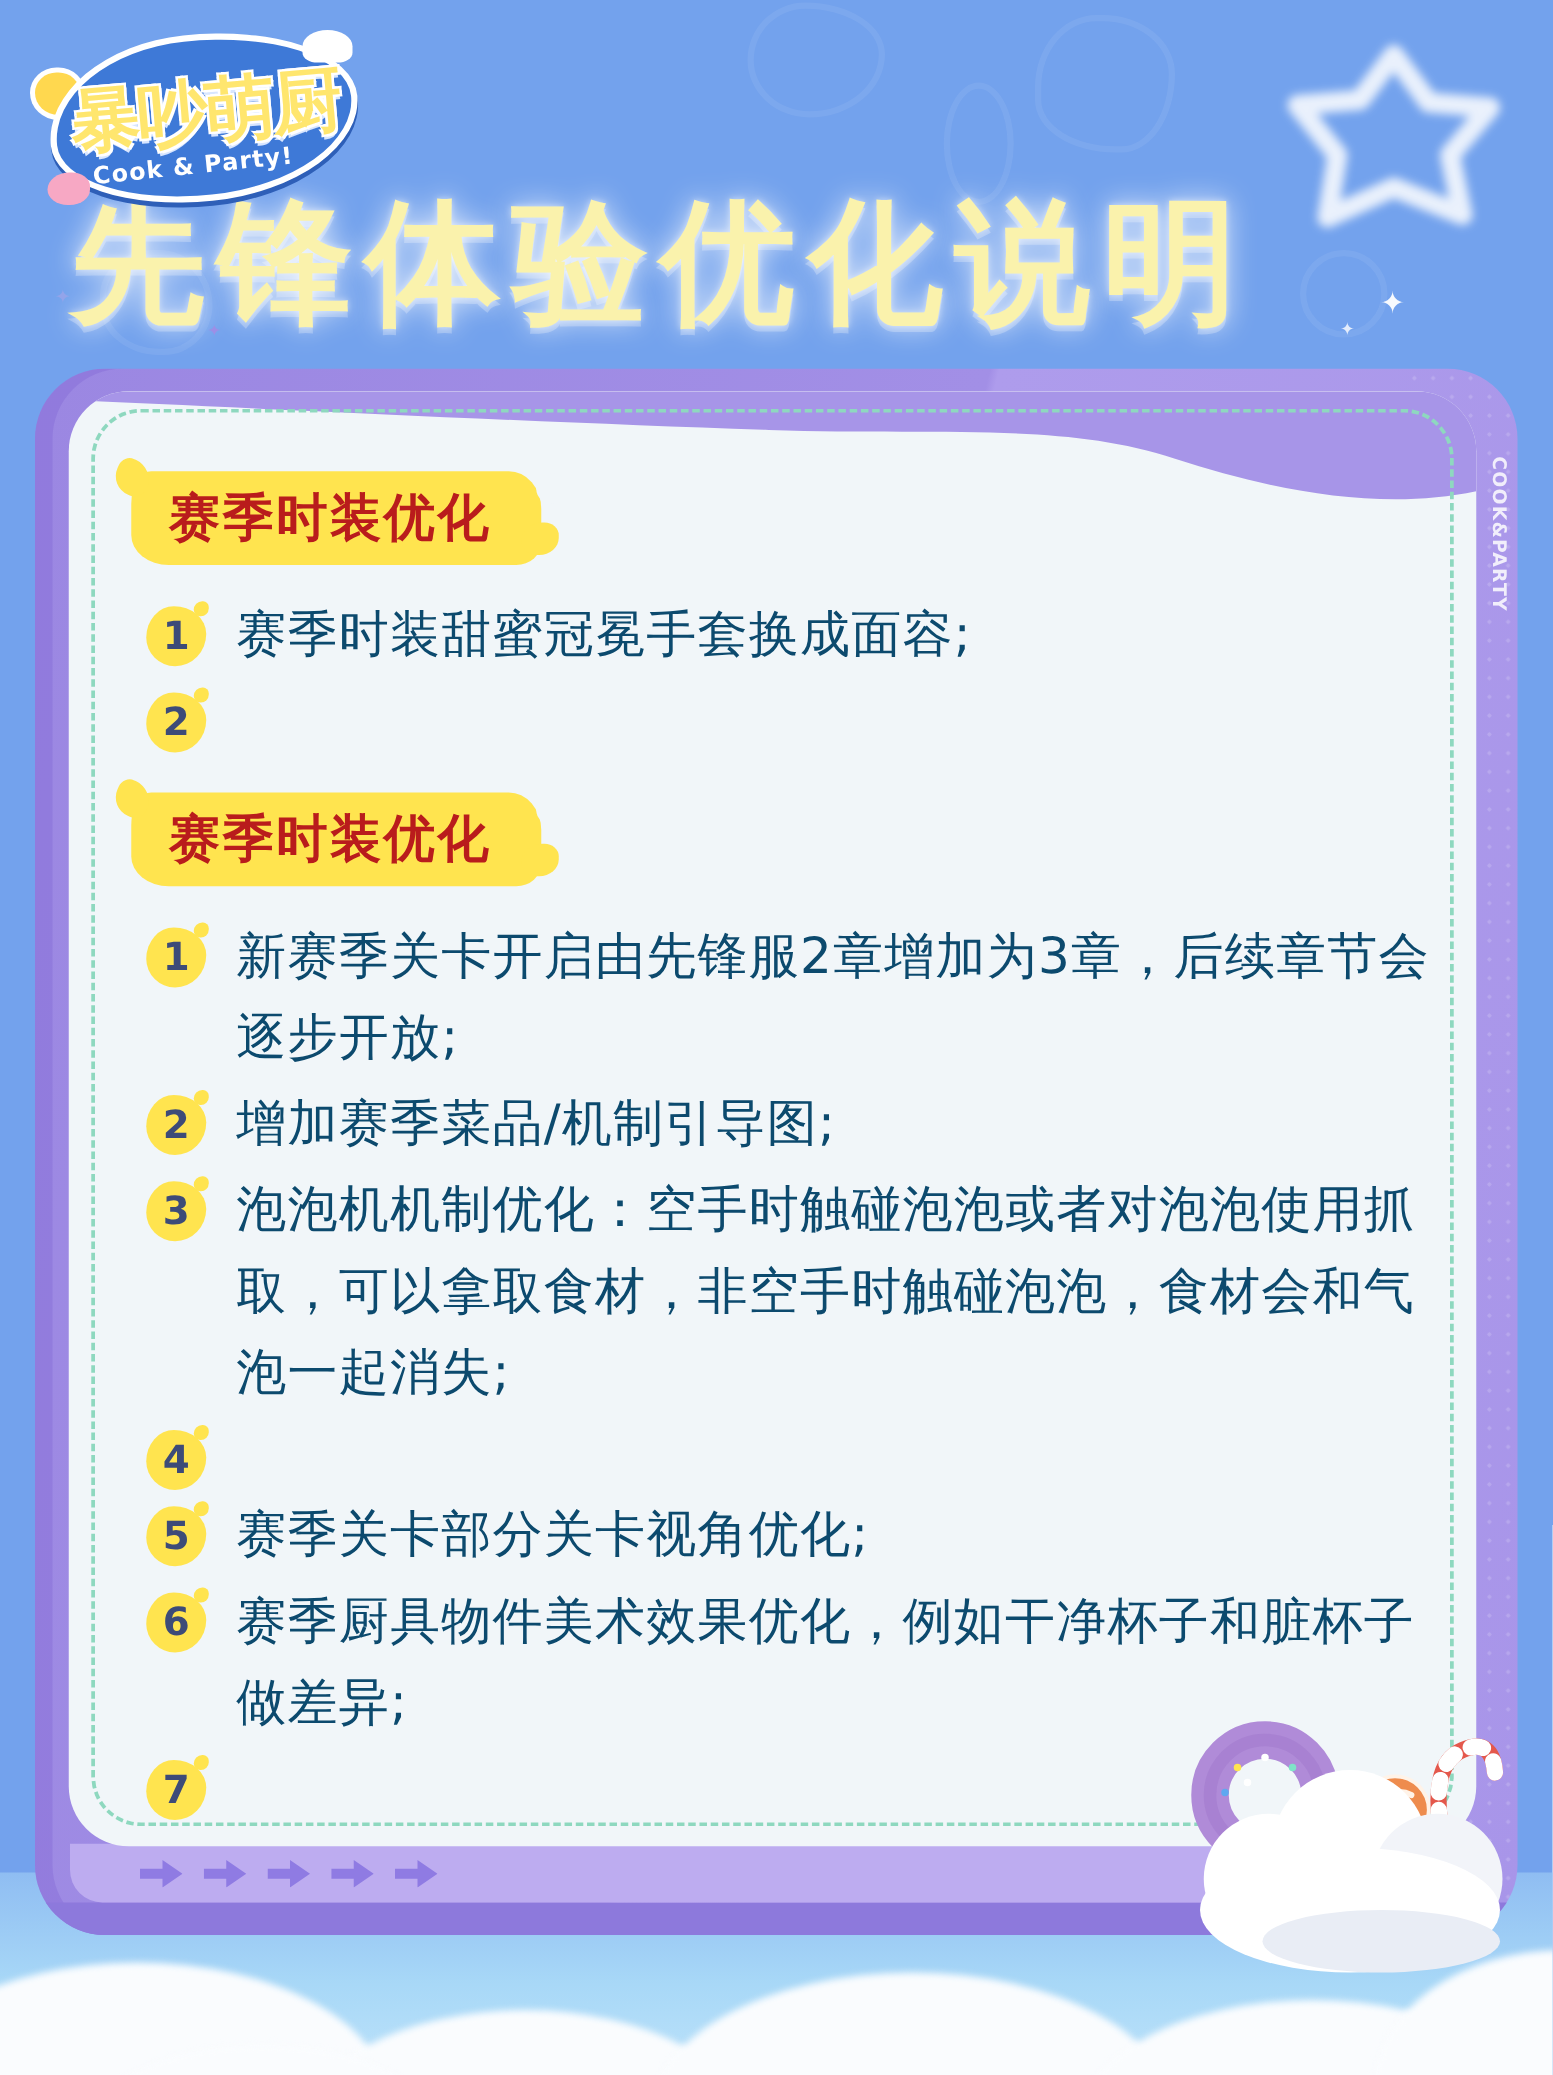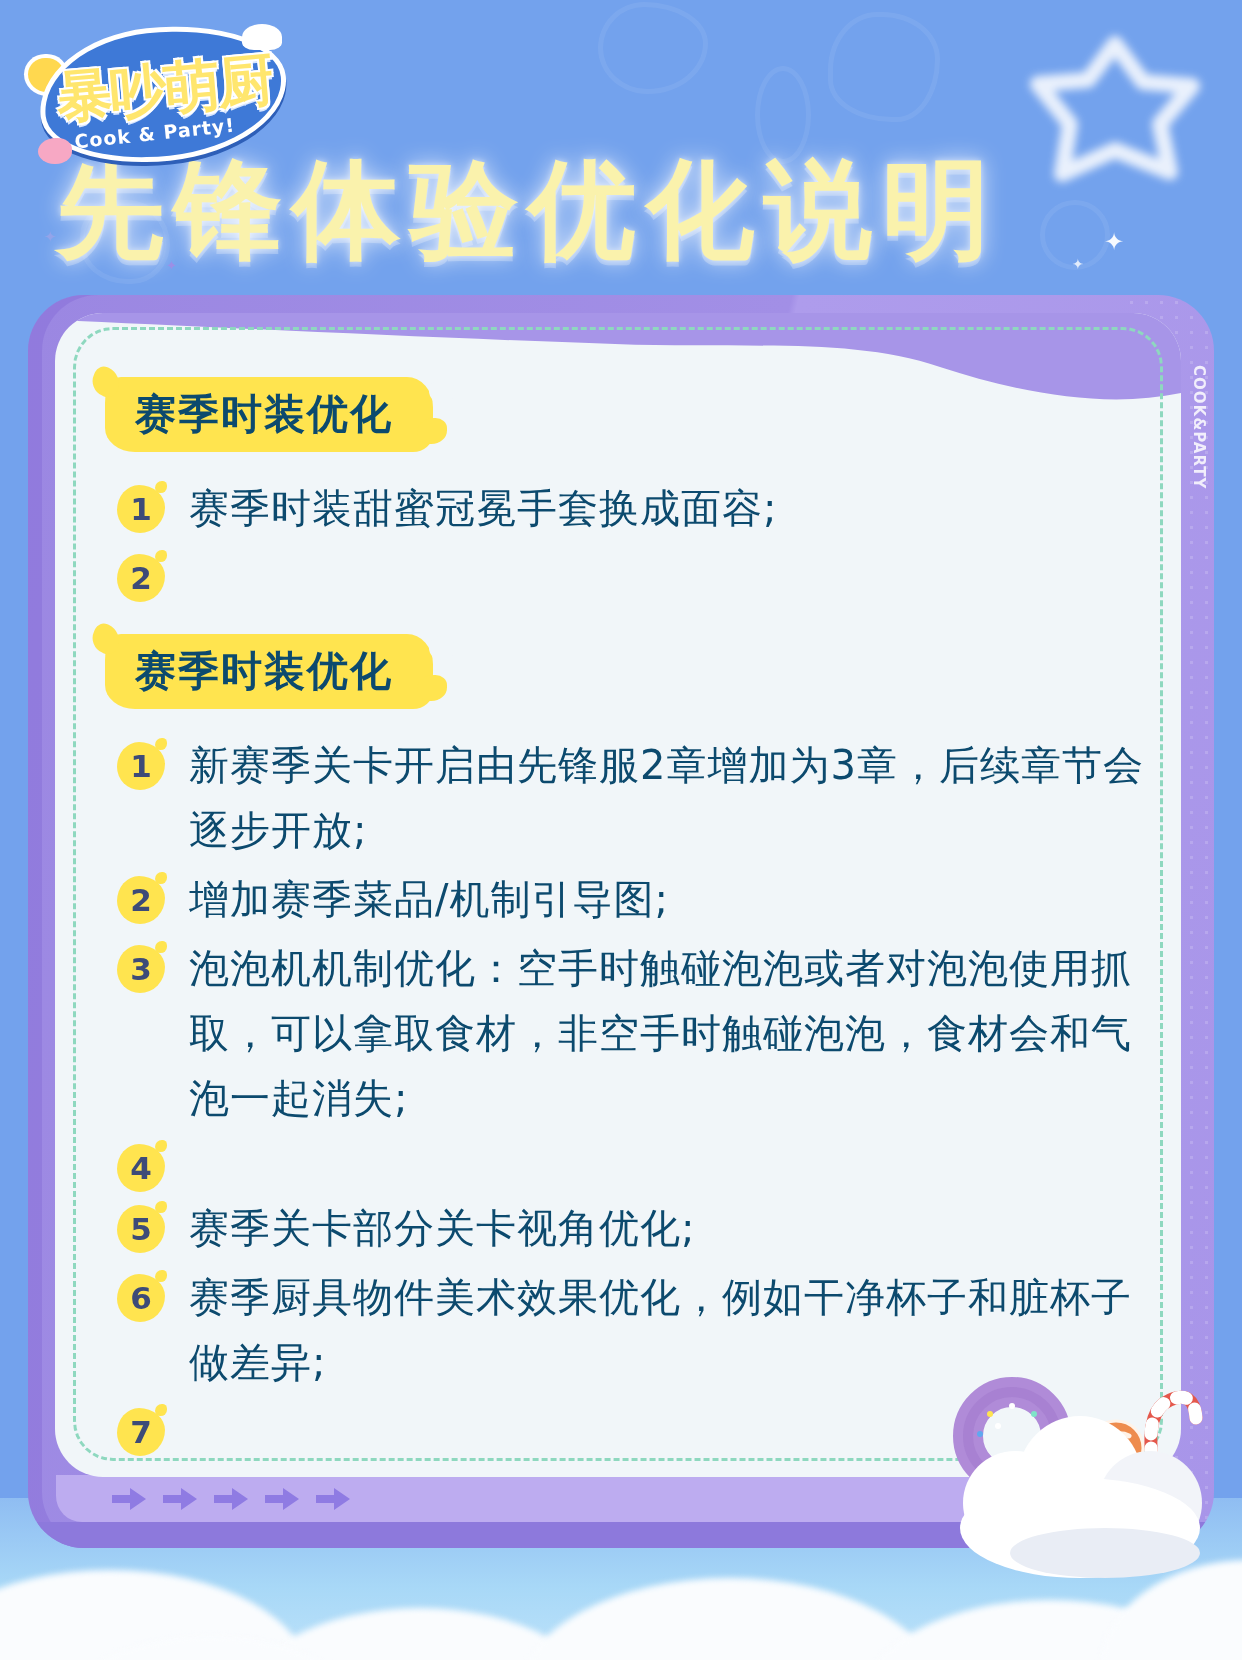--- a/index.html
+++ b/index.html
@@ -83,21 +83,21 @@
   
   .card { position:absolute; left:27px; top:18px; width:1126px; height:1164px;
     background:#F1F6F9; border-radius:48px; overflow:hidden; }
   .card-wave { position:absolute; left:0; top:0; width:1126px; height:100px; }
   .card-dashed { position:absolute; left:18px; right:18px; top:14px; bottom:16px;
     border:3px dashed #8ED8BF; border-radius:40px; pointer-events:none; }
 
   .card-content { position:absolute; left:50px; top:64px; width:1045px; }
 
   .section-title { position:relative; display:inline-block;
-    background:#FFE44F; color:#0c4a6e;
+    background:#FFE44F; color:#b91c1c;
     font-size:41px; font-weight:800; letter-spacing:2px;
     padding:10px 40px 10px 30px;
     border-radius:16px 26px 20px 30px/26px 30px 18px 24px; }
   .section-title::before { content:""; position:absolute; left:-13px; top:-9px;
     width:28px; height:28px; background:#FFE44F; border-radius:35% 65% 40% 60%;
     transform:rotate(24deg); }
   .section-title::after { content:""; position:absolute; right:-14px; bottom:8px;
     width:30px; height:26px; background:#FFE44F; border-radius:60% 40% 55% 45%; }
   .section-bite { position:absolute; right:-22px; top:2px; width:26px; height:24px;
     background:#F1F6F9; border-radius:50%; }

